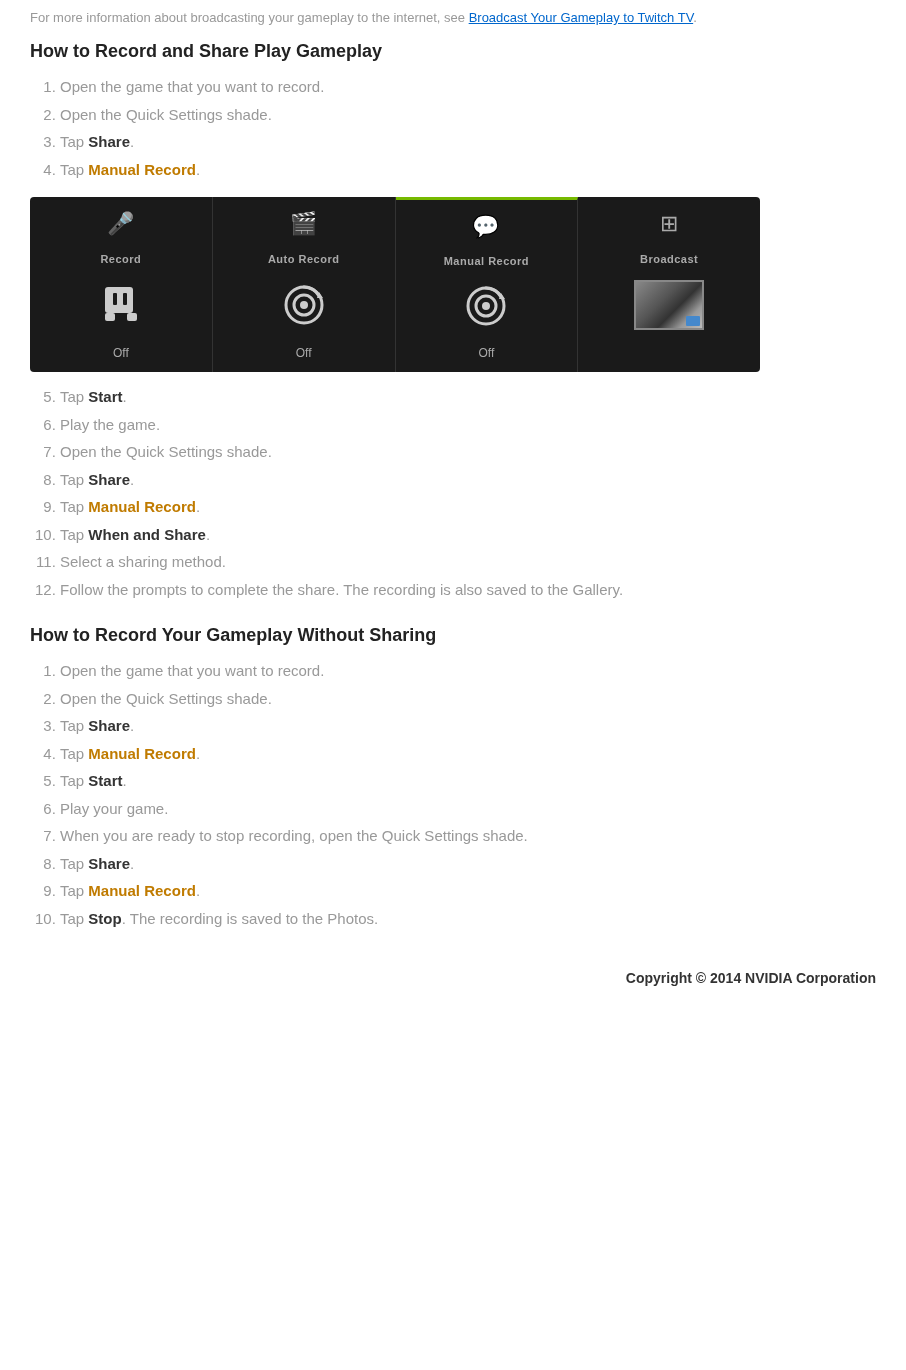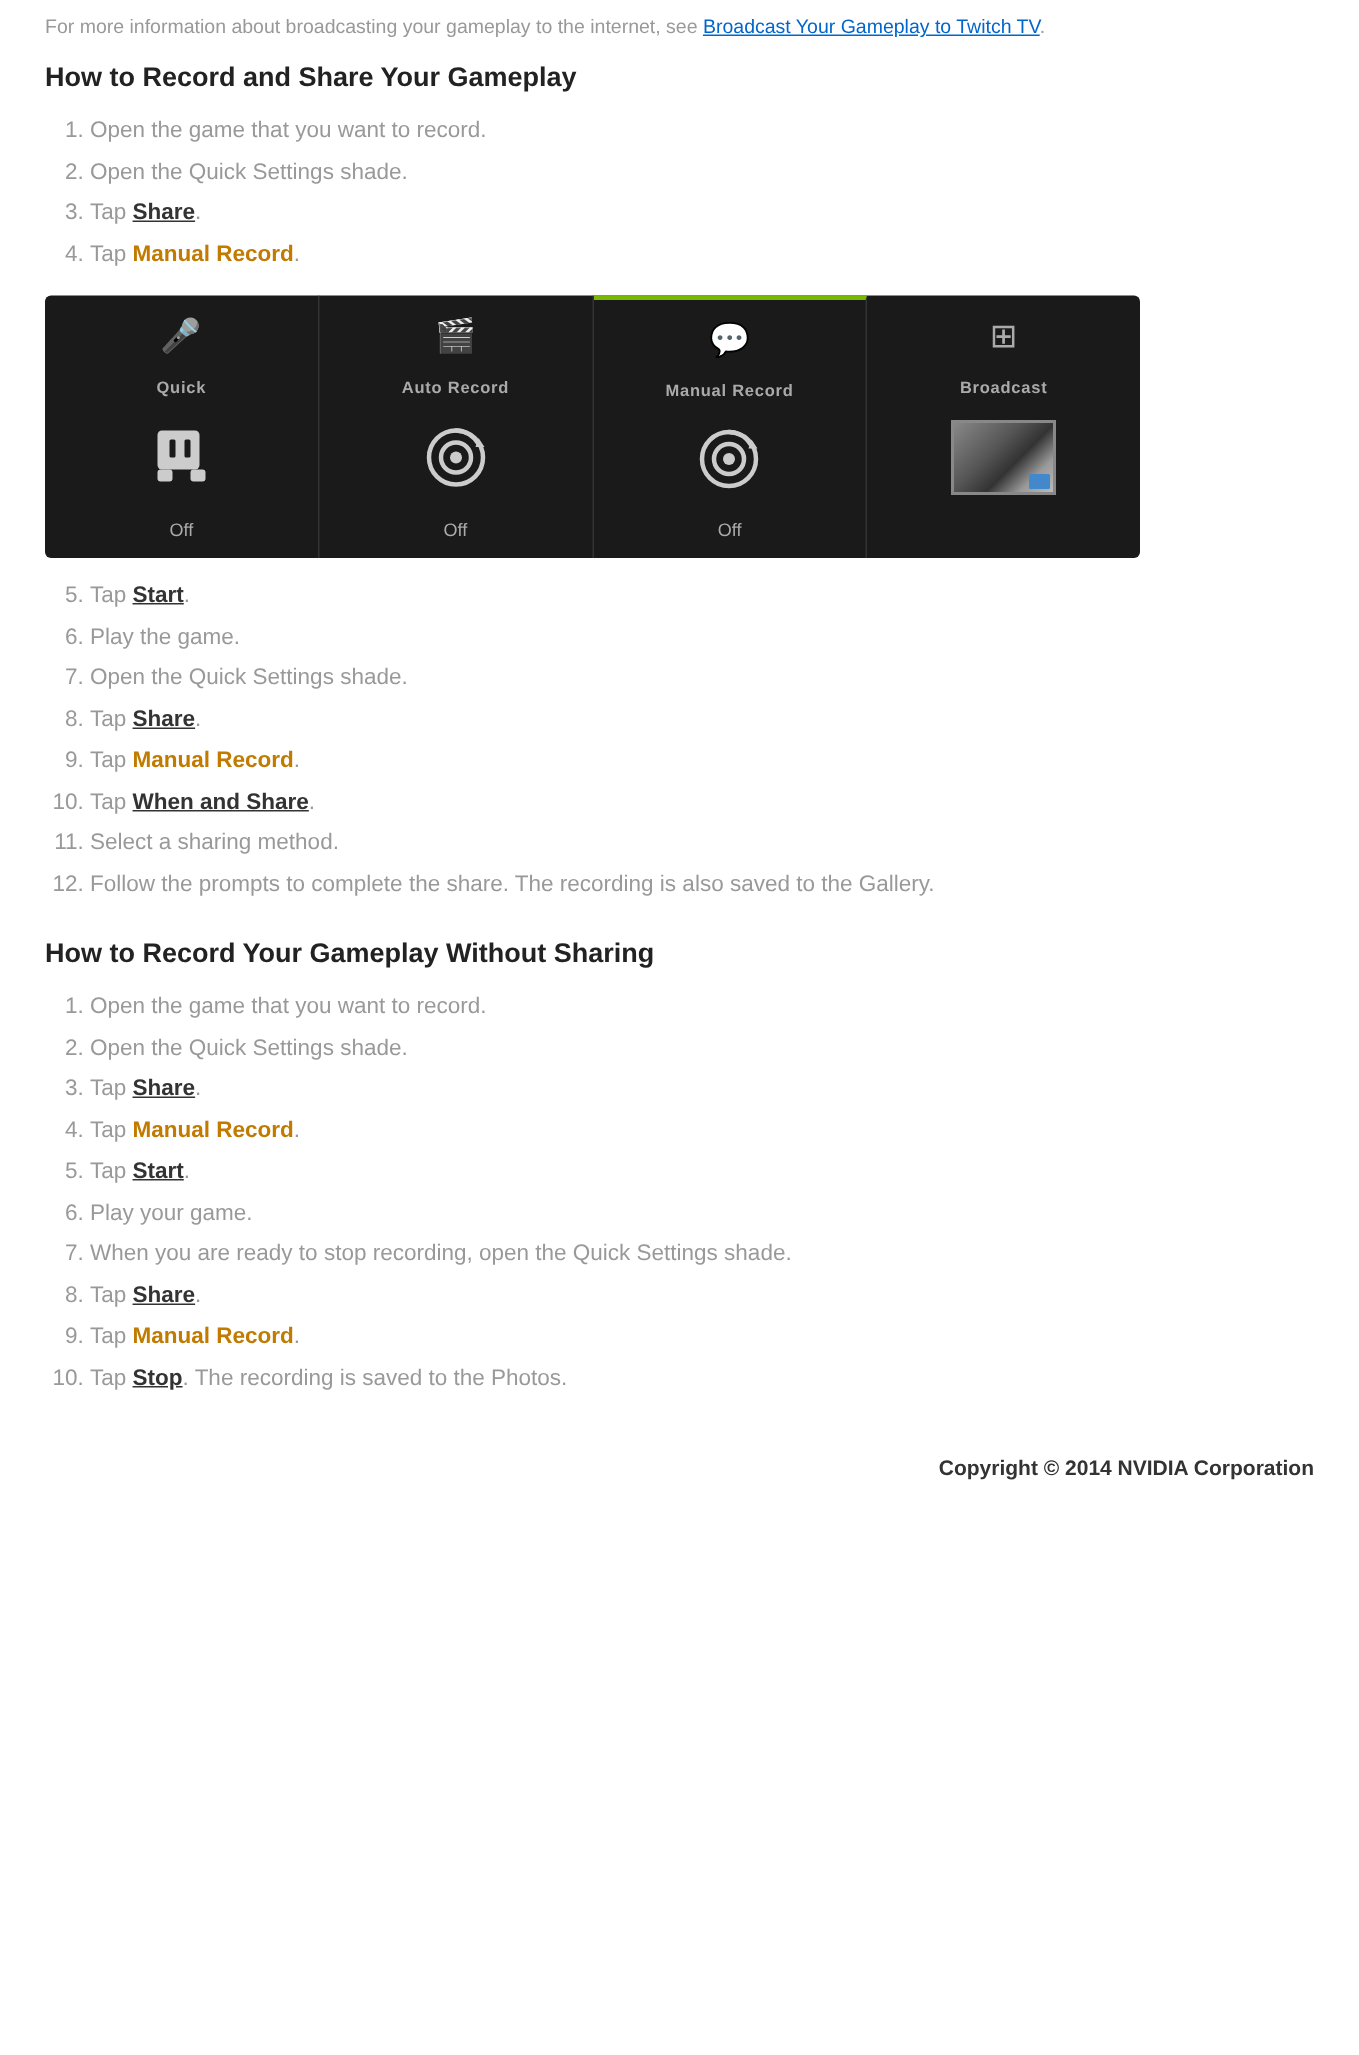--- a/index.html
+++ b/index.html
@@ -33,21 +33,20 @@
       color: #999;
     }
     ol li {
       margin-bottom: 5px;
       line-height: 1.5;
       font-size: 15px;
     }
     .bold-dark {
       font-weight: bold;
       color: #333;
-      text-decoration: underline;
     }
     .bold-orange {
       font-weight: bold;
       color: #c07b00;
     }
     
     .share-ui {
       background: #1a1a1a;
       border-radius: 4px;
       margin: 10px 0 14px 0;
@@ -144,34 +143,34 @@
     .chat-icon { font-size: 22px; color: #aaa; }
     .grid-icon { font-size: 22px; color: #aaa; }
   </style>
 </head>
 <body>
 
 <p class="top-note">
   <span>For more information about broadcasting your gameplay to the internet, see </span><a href="#">Broadcast Your Gameplay to Twitch TV</a>.
 </p>
 
-<h2>How to Record and Share Your Gameplay</h2>
+<h2>How to Record and Share Play Gameplay</h2>
 
 <ol>
   <li><span>Open the game that you want to record.</span></li>
   <li><span>Open the Quick Settings shade.</span></li>
   <li>Tap <span class="bold-dark">Share</span>.</li>
   <li>Tap <span class="bold-orange">Manual Record</span>.</li>
 </ol>
 
 <div class="share-ui">
 
   <div class="share-tile">
     <div class="mic-icon">🎤</div>
-    <div class="share-tile-top">Quick</div>
+    <div class="share-tile-top">Record</div>
     <div class="share-tile-icon twitch-icon">
 
       <svg width="44" height="44" viewBox="0 0 44 44" fill="none">
         <rect x="6" y="4" width="28" height="26" rx="3" fill="#ccc"></rect>
         <rect x="6" y="30" width="10" height="8" rx="2" fill="#ccc"></rect>
         <rect x="28" y="30" width="10" height="8" rx="2" fill="#ccc"></rect>
         <rect x="14" y="10" width="4" height="12" rx="1" fill="#1a1a1a"></rect>
         <rect x="24" y="10" width="4" height="12" rx="1" fill="#1a1a1a"></rect>
       </svg>
     </div>

